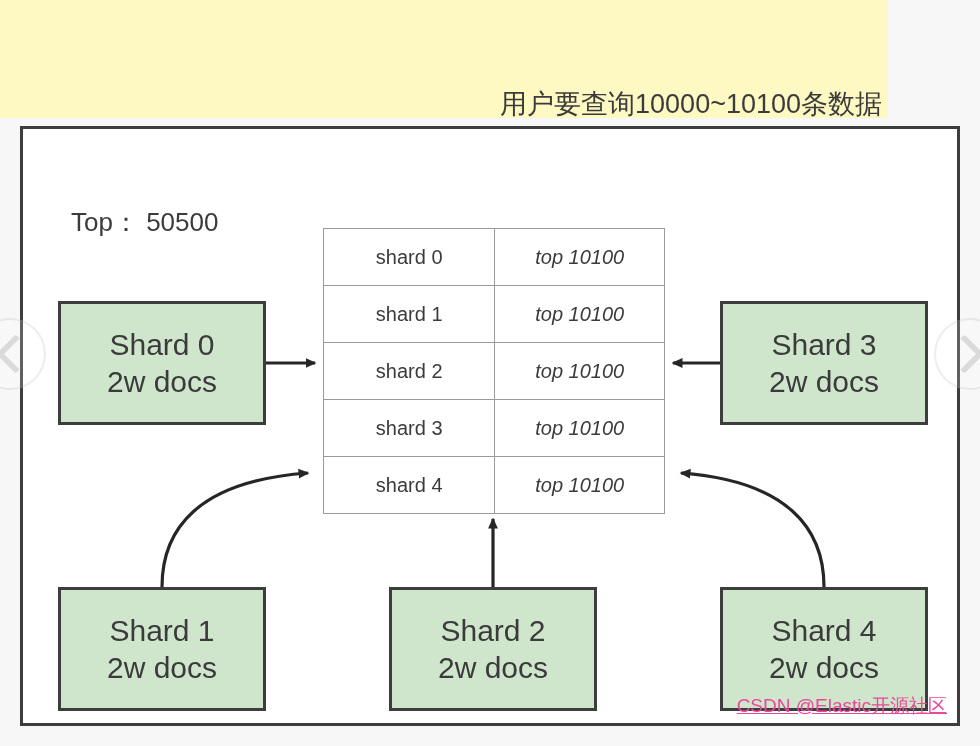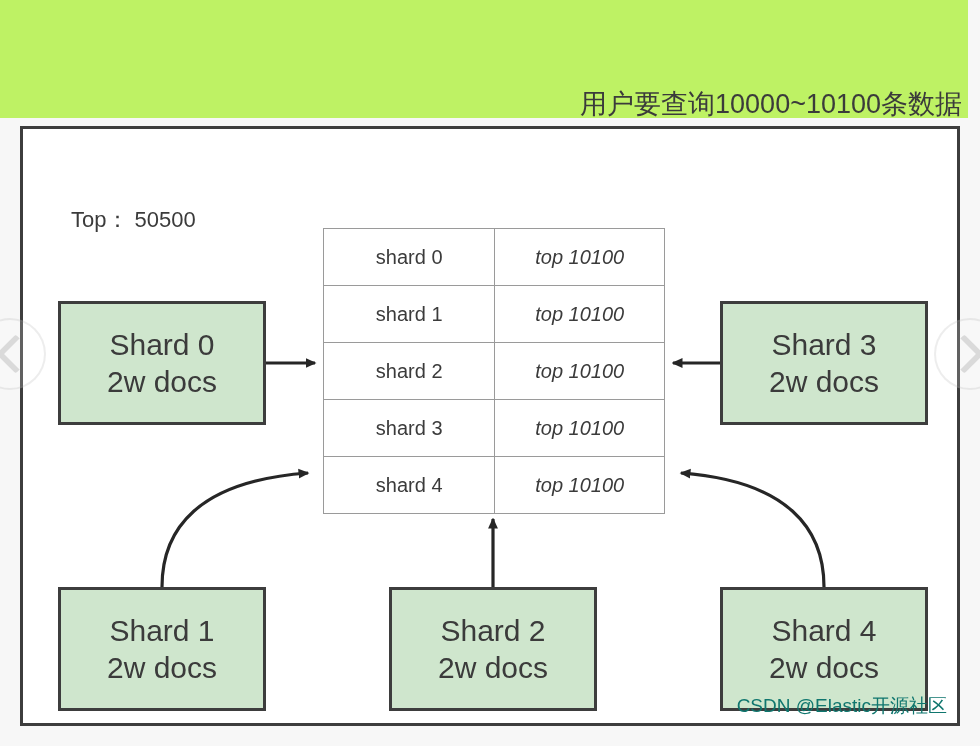--- a/index.html
+++ b/index.html
@@ -13,22 +13,22 @@
     position: relative;
     overflow: hidden;
     font-family: "Liberation Sans", "DejaVu Sans", sans-serif;
     color: #333333;
   }
 
   
   #header {
     position: absolute;
     left: 0; top: 0;
-    width: 968px; height: 118px;
-    background: #bef264;
+    width: 888px; height: 118px;
+    background: #fef9c3;
   }
   .hdr-left {
     position: absolute;
     left: 8px; top: 4px;
     font-size: 29px;
     line-height: 40px;
     color: #3b3b3b;
     white-space: pre;
   }
   .hdr-left .row { display: block; }
@@ -62,21 +62,21 @@
     position: absolute;
     left: 0; top: 0;
     width: 940px; height: 600px;
     pointer-events: none;
   }
 
   
   #top-label {
     position: absolute;
     left: 48px; top: 76px;
-    font-size: 22px;
+    font-size: 26px;
     color: #3b3b3b;
     white-space: pre;
   }
 
   
   #merge-table {
     position: absolute;
     left: 300px; top: 99px;
     width: 342px;
     border-collapse: collapse;
@@ -118,22 +118,23 @@
   #shard-1 { left: 35px;  top: 458px; }
   #shard-2 { left: 366px; top: 458px; }
   #shard-4 { left: 697px; top: 458px; }
 
   
   #watermark {
     position: absolute;
     right: 10px;
     bottom: 4px;
     font-size: 19px;
-    color: #0f766e;
-    white-space: pre;
+    color: #ec4899;
+    white-space: pre;
+    text-decoration: underline;
   }
 
   
   .nav-circle {
     position: absolute;
     top: 318px;
     width: 72px; height: 72px;
     border-radius: 50%;
     background: rgba(255,255,255,0.18);
     border: 2px solid rgba(140,140,140,0.16);

